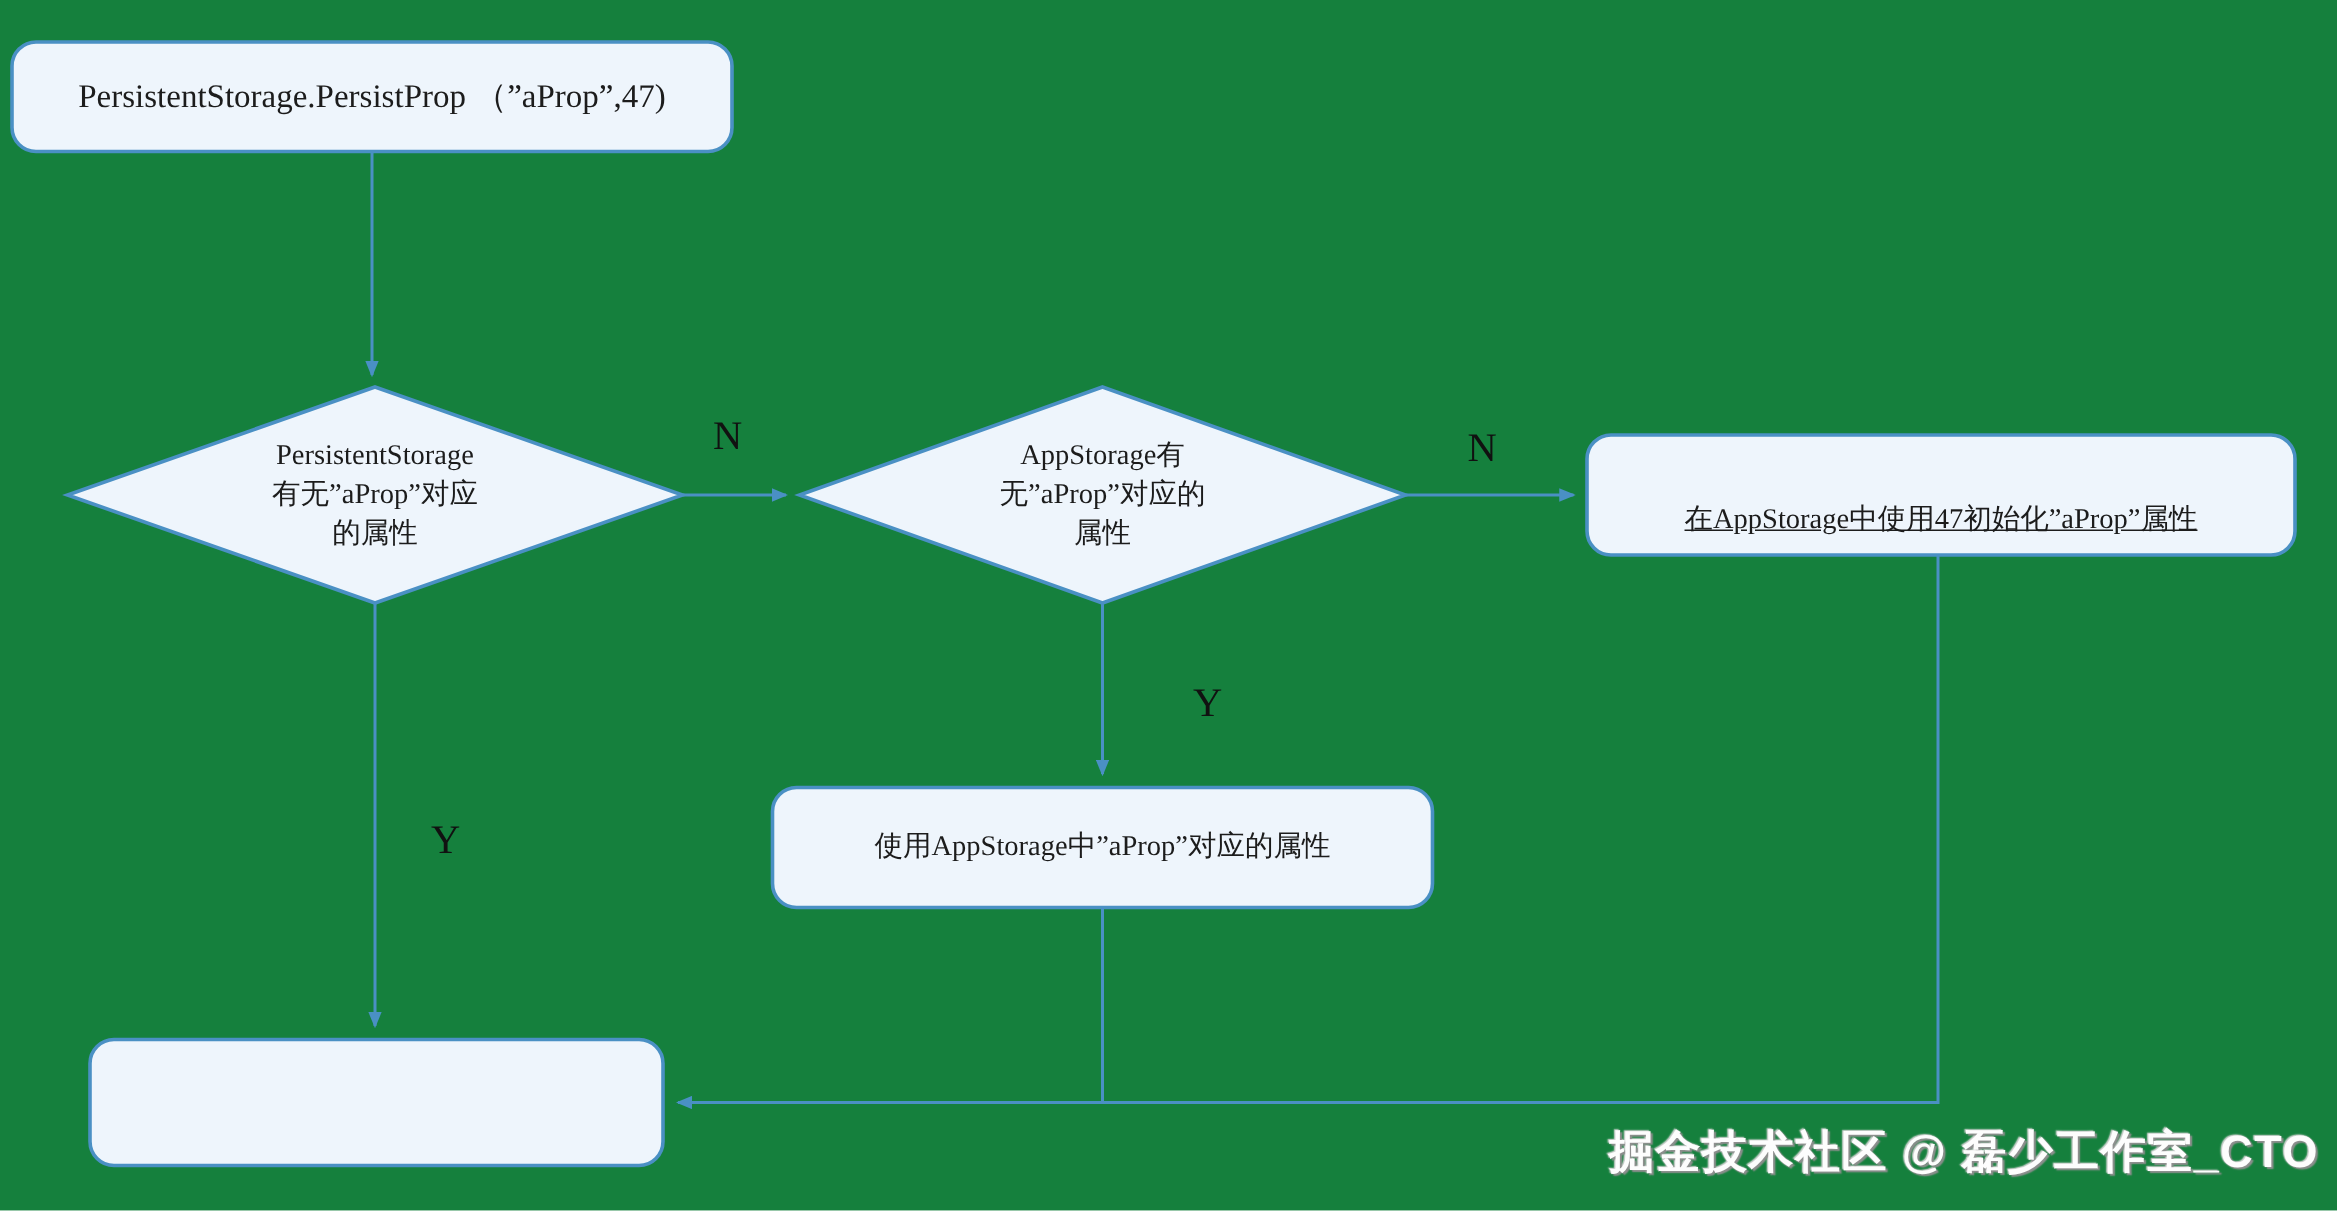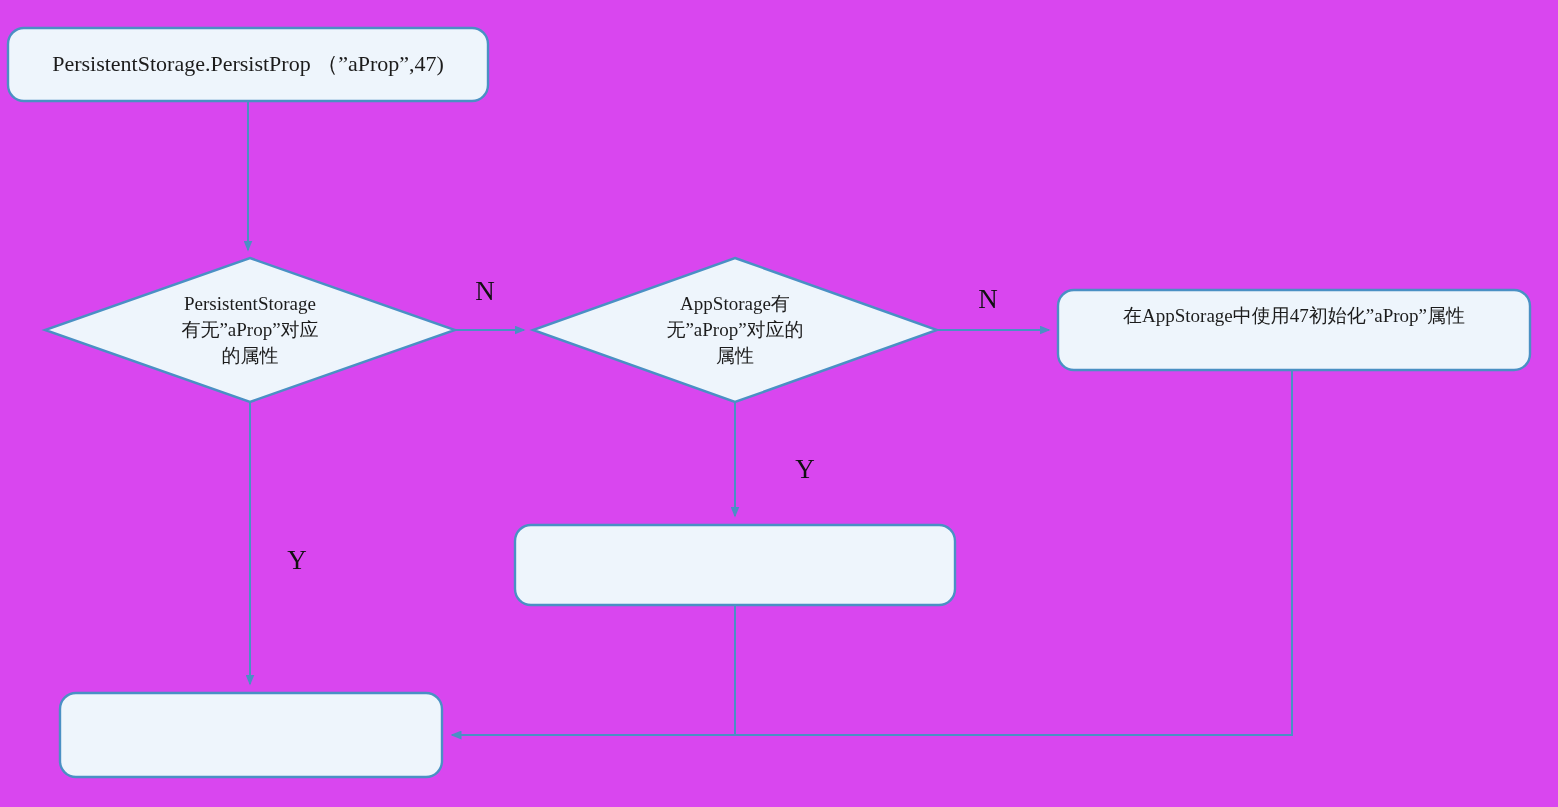--- a/index.html
+++ b/index.html
@@ -4,21 +4,21 @@
 <style>
   html, body {
     margin: 0;
     padding: 0;
     background: #ffffff;
   }
   .canvas {
     position: relative;
     width: 1558px;
     height: 807px;
-    background: #d946ef;
+    background: #15803d;
     overflow: hidden;
     font-family: "Liberation Serif", "DejaVu Serif", serif;
     color: #1c1c1c;
   }
   svg.flow {
     position: absolute;
     left: 0; top: 0;
     width: 1558px;
     height: 807px;
   }
@@ -92,26 +92,28 @@
   <div class="node-label" style="left:8px; top:28px; width:480px; height:73px; font-size:22px;">PersistentStorage.PersistProp （”aProp”,47)</div>
 
   <div class="node-label multiline" style="left:90px; top:280px; width:320px; height:100px;">PersistentStorage
 有无”aProp”对应
 的属性</div>
 
   <div class="node-label multiline" style="left:575px; top:280px; width:320px; height:100px;">AppStorage有
 无”aProp”对应的
 属性</div>
 
-  <div class="node-label" style="left:1058px; top:276px; width:472px; height:80px;">在AppStorage中使用47初始化”aProp”属性</div>
+  <div class="node-label" style="left:1058px; top:307px; width:472px; height:80px;text-decoration:underline;">在AppStorage中使用47初始化”aProp”属性</div>
 
+  <div class="node-label" style="left:515px; top:525px; width:440px; height:80px;">使用AppStorage中”aProp”对应的属性</div>
 
 
   <div class="edge-label" style="left:485px; top:291px;">N</div>
 
   <div class="edge-label" style="left:988px; top:299px;">N</div>
 
   <div class="edge-label" style="left:805px; top:469px;">Y</div>
 
   <div class="edge-label" style="left:297px; top:560px;">Y</div>
 
+  <div class="watermark">掘金技术社区 @ 磊少工作室_CTO</div>
 
 </div>
 
 </body></html>

